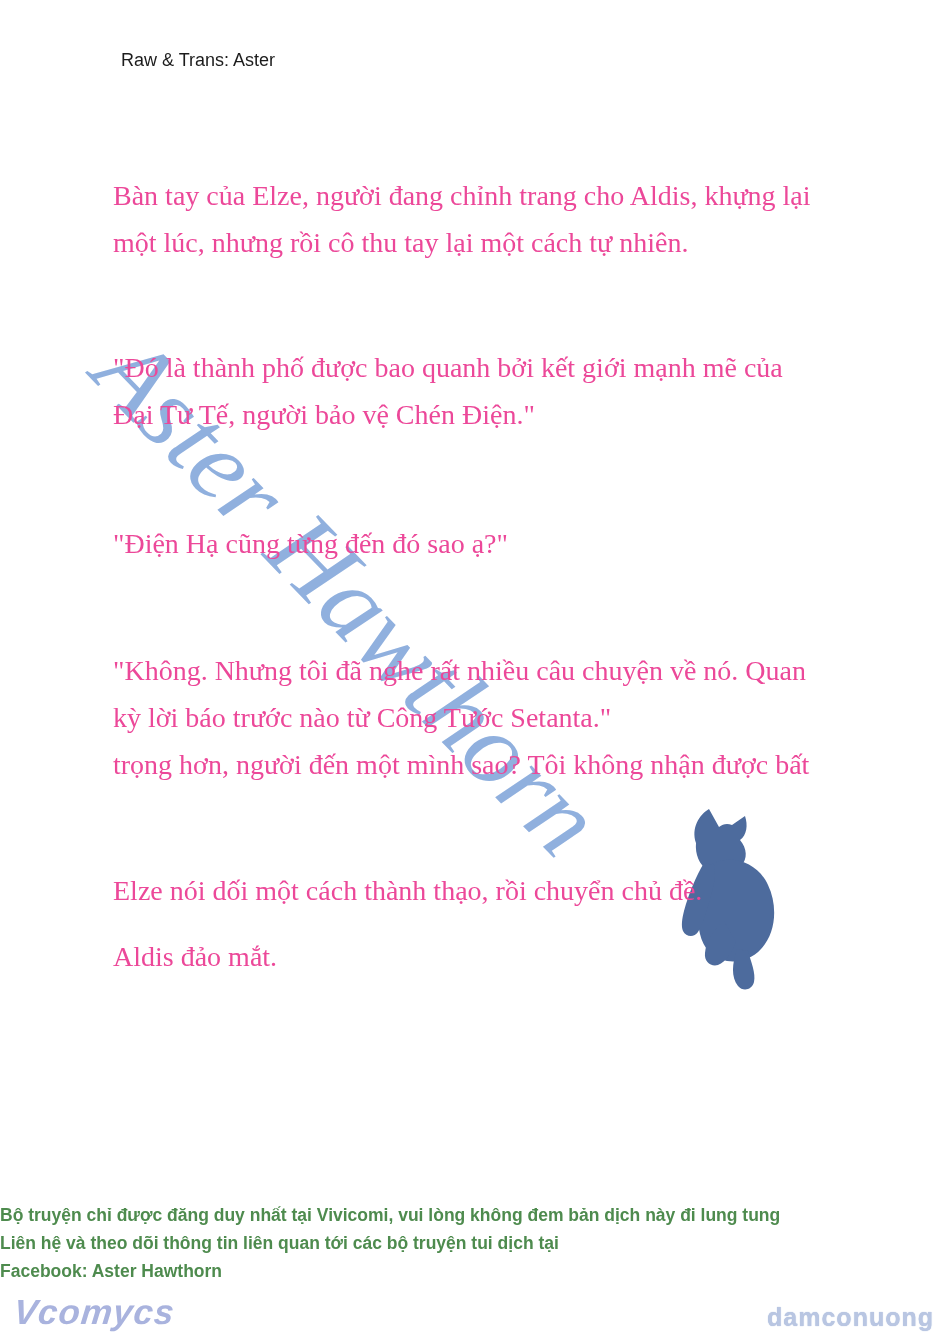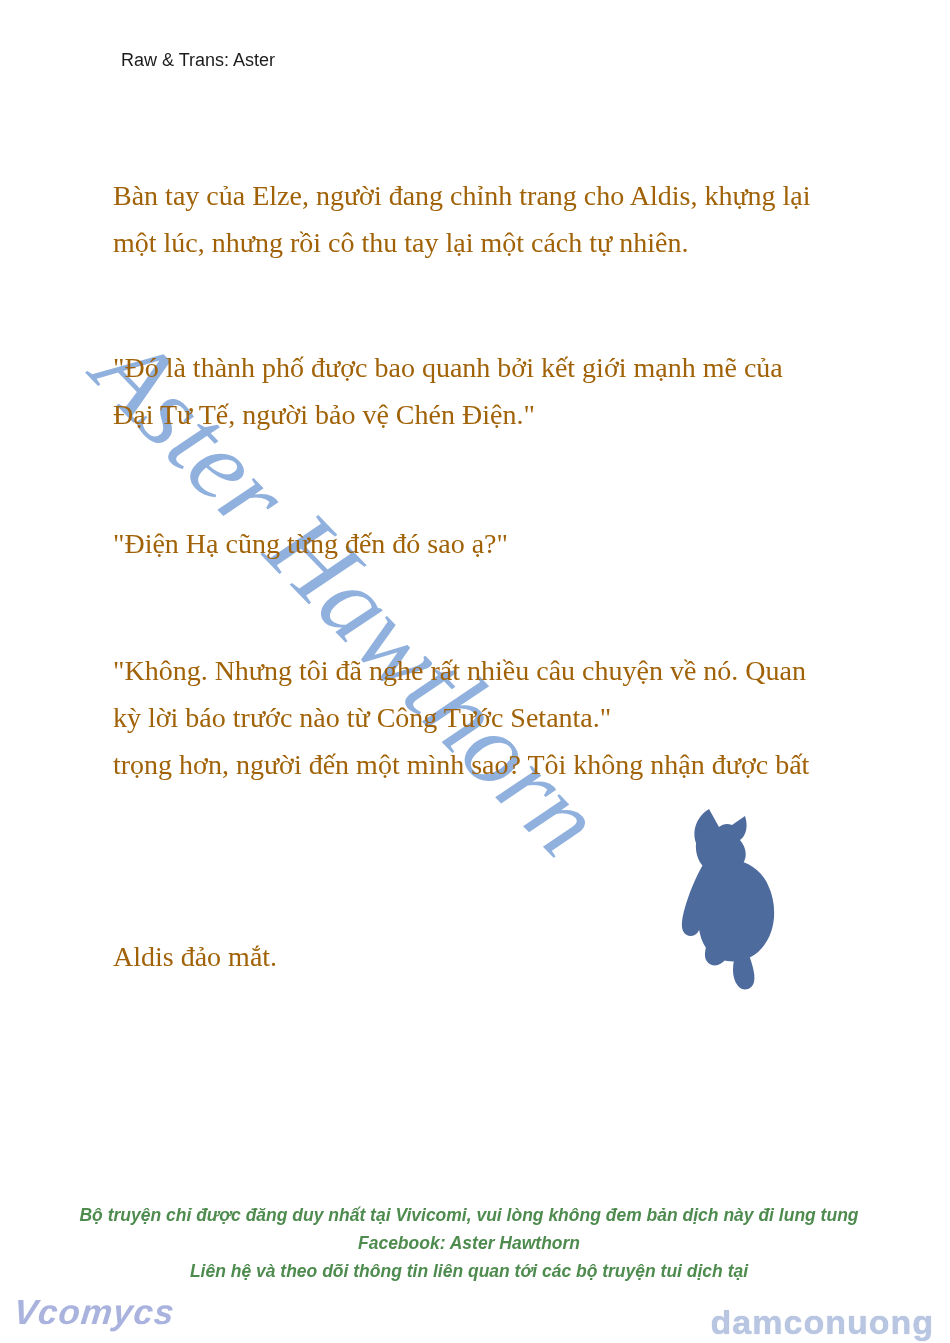--- a/index.html
+++ b/index.html
@@ -31,53 +31,53 @@
     z-index:1;
   }
   .cat-silhouette{
     position:absolute;left:652px;top:803px;
     width:170px;height:192px;
     z-index:2;
   }
   .para{
     position:absolute;left:113px;width:740px;
     font-size:28px;line-height:47px;
-    color:#a16207;
+    color:#ec4899;
     z-index:3;
   }
   .para .line{white-space:nowrap;}
   #p1{top:172px;}
   #p2{top:344px;}
   #p3{top:520px;}
   #p4{top:647px;}
   #p5{top:867px;}
   #p6{top:933px;}
   .footer-notice{
     position:absolute;left:0;right:12px;top:1201px;
-    text-align:center;
+    text-align:left;
     font-family:"Liberation Sans", sans-serif;
-    font-style:italic;font-weight:bold;
+    font-weight:bold;
     font-size:17.5px;line-height:28px;
     color:#4e8b4e;
     z-index:3;
   }
   .logo-vcomycs{
     position:absolute;left:14px;top:1292px;
     font-family:"Liberation Sans", sans-serif;
     font-style:italic;font-weight:bold;
     font-size:35px;letter-spacing:1px;
     color:#a9b3de;
     z-index:3;
     transform:skewX(-6deg);
   }
   .wm-damconuong{
     position:absolute;right:16px;top:1303px;
     font-family:"Liberation Sans", sans-serif;
     font-weight:bold;
-    font-size:34px;letter-spacing:1px;
+    font-size:25px;letter-spacing:1px;
     color:#b9c6e2;
     text-shadow:0 0 1px #9db0d6;
     z-index:3;
   }
 </style>
 </head>
 <body>
 
 <div id="page">
 
@@ -113,28 +113,31 @@
   <div class="para" id="p3">
     <div class="line">"Điện Hạ cũng từng đến đó sao ạ?"</div>
   </div>
 
   <div class="para" id="p4">
     <div class="line">"Không. Nhưng tôi đã nghe rất nhiều câu chuyện về nó. Quan</div>
     <div class="line">kỳ lời báo trước nào từ Công Tước Setanta."</div>
     <div class="line">trọng hơn, người đến một mình sao? Tôi không nhận được bất</div>
   </div>
 
+  <div class="para" id="p5">
+    <div class="line">Elze nói dối một cách thành thạo, rồi chuyển chủ đề.</div>
+  </div>
 
   <div class="para" id="p6">
     <div class="line">Aldis đảo mắt.</div>
   </div>
 
   <div class="footer-notice">
     <div>Bộ truyện chỉ được đăng duy nhất tại Vivicomi, vui lòng không đem bản dịch này đi lung tung</div>
+    <div>Liên hệ và theo dõi thông tin liên quan tới các bộ truyện tui dịch tại</div>
     <div>Facebook: Aster Hawthorn</div>
-    <div>Liên hệ và theo dõi thông tin liên quan tới các bộ truyện tui dịch tại</div>
   </div>
 
   <div class="logo-vcomycs">Vcomycs</div>
 
   <div class="wm-damconuong">damconuong</div>
 
 </div>
 
 </body></html>

